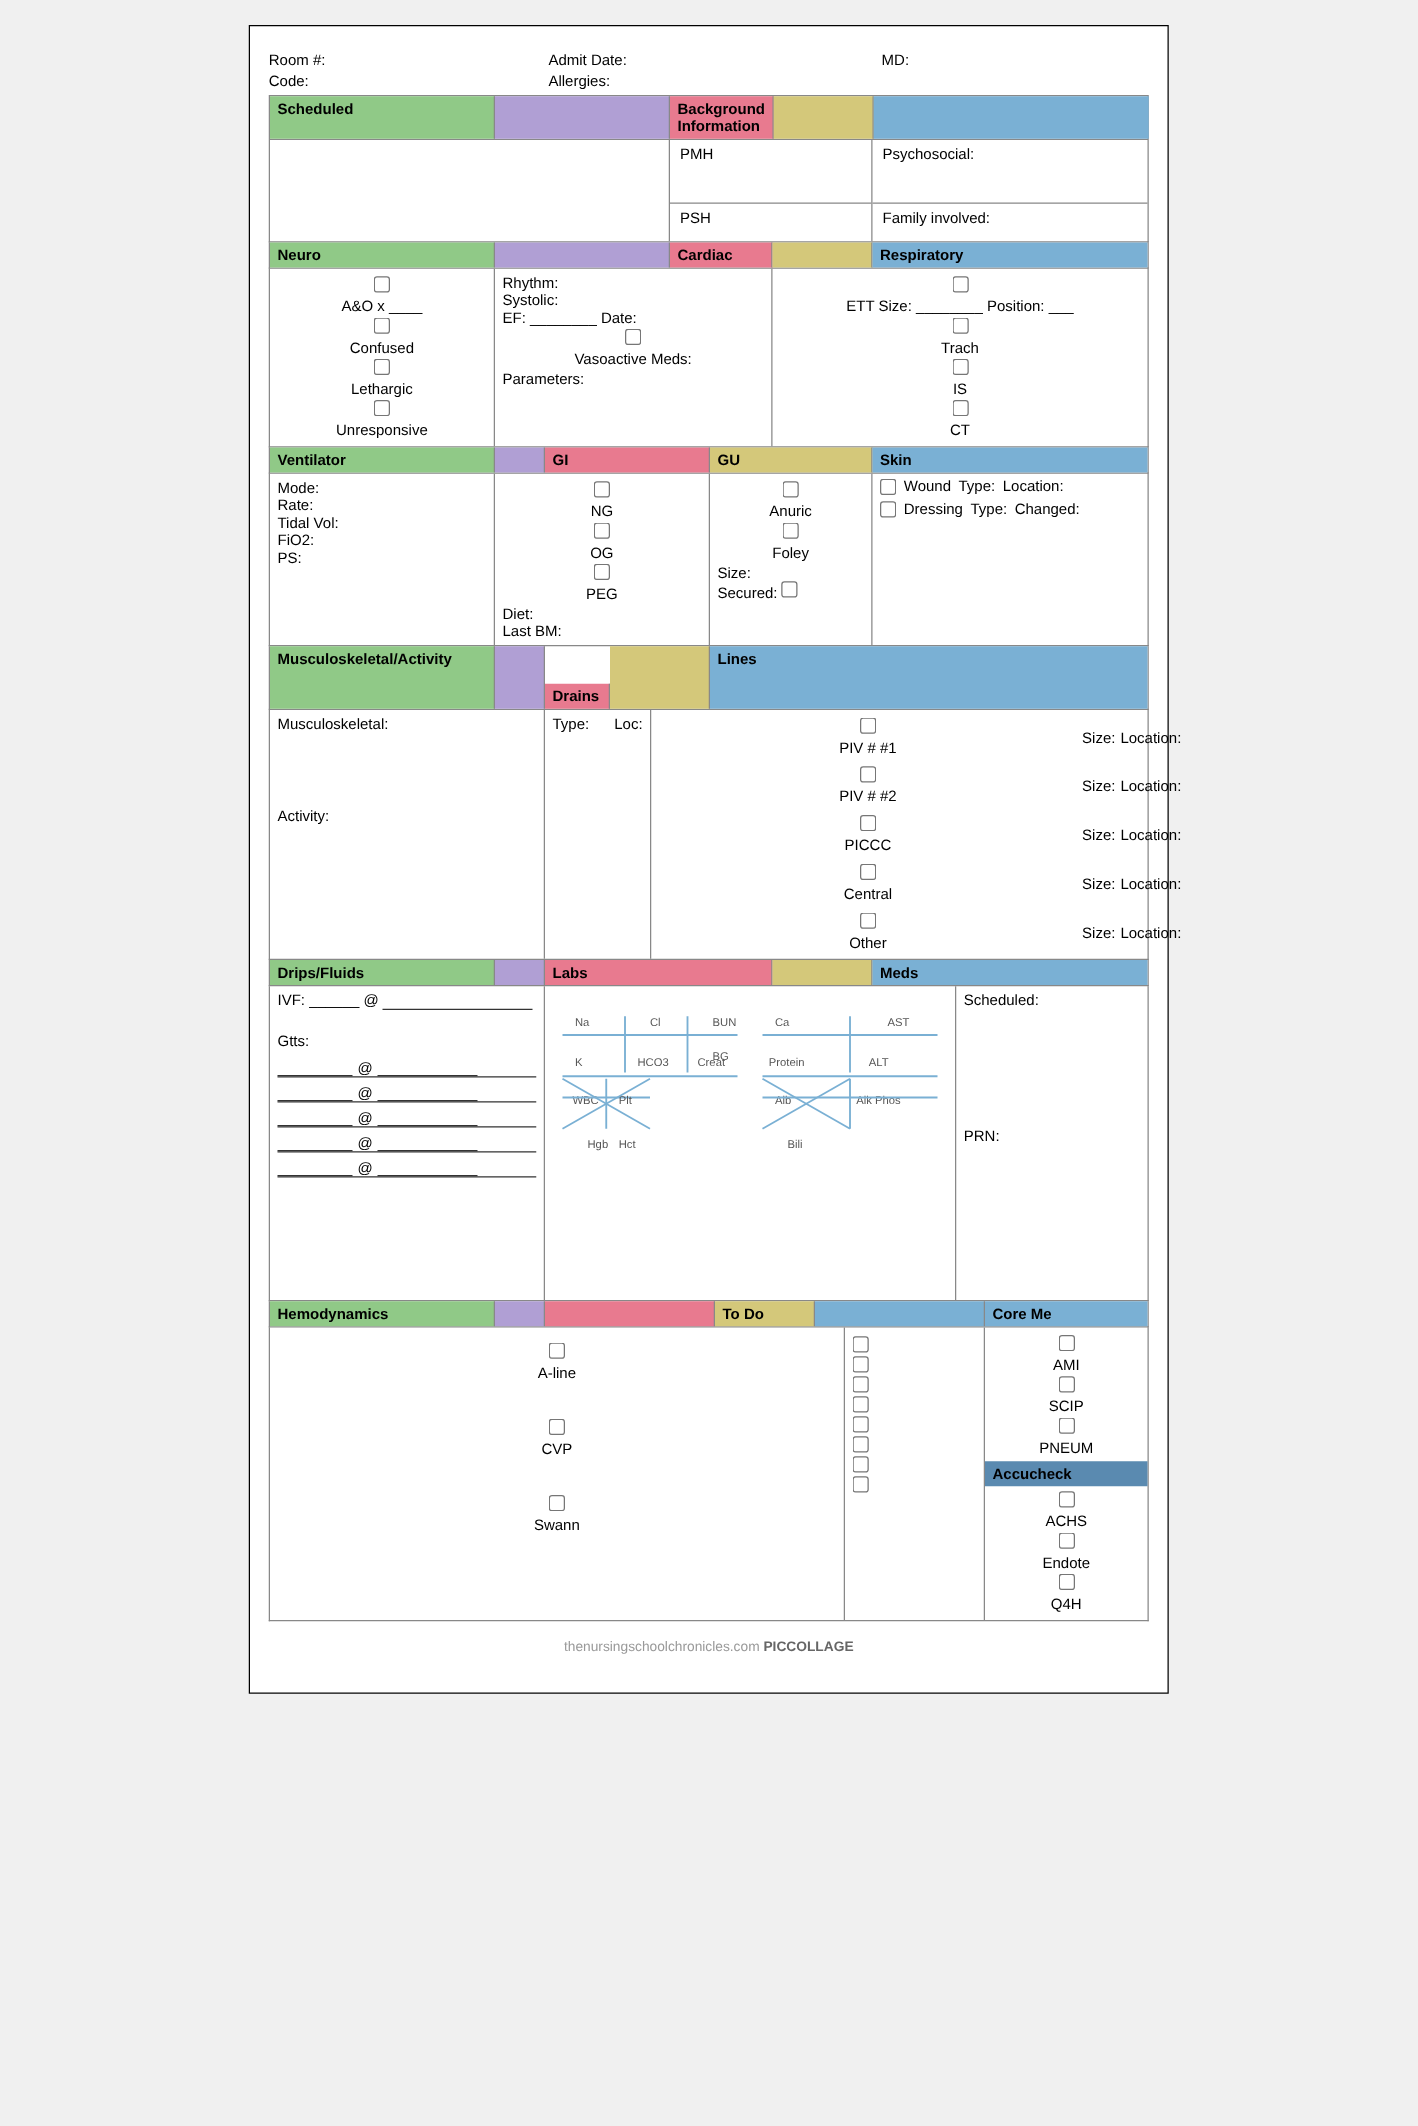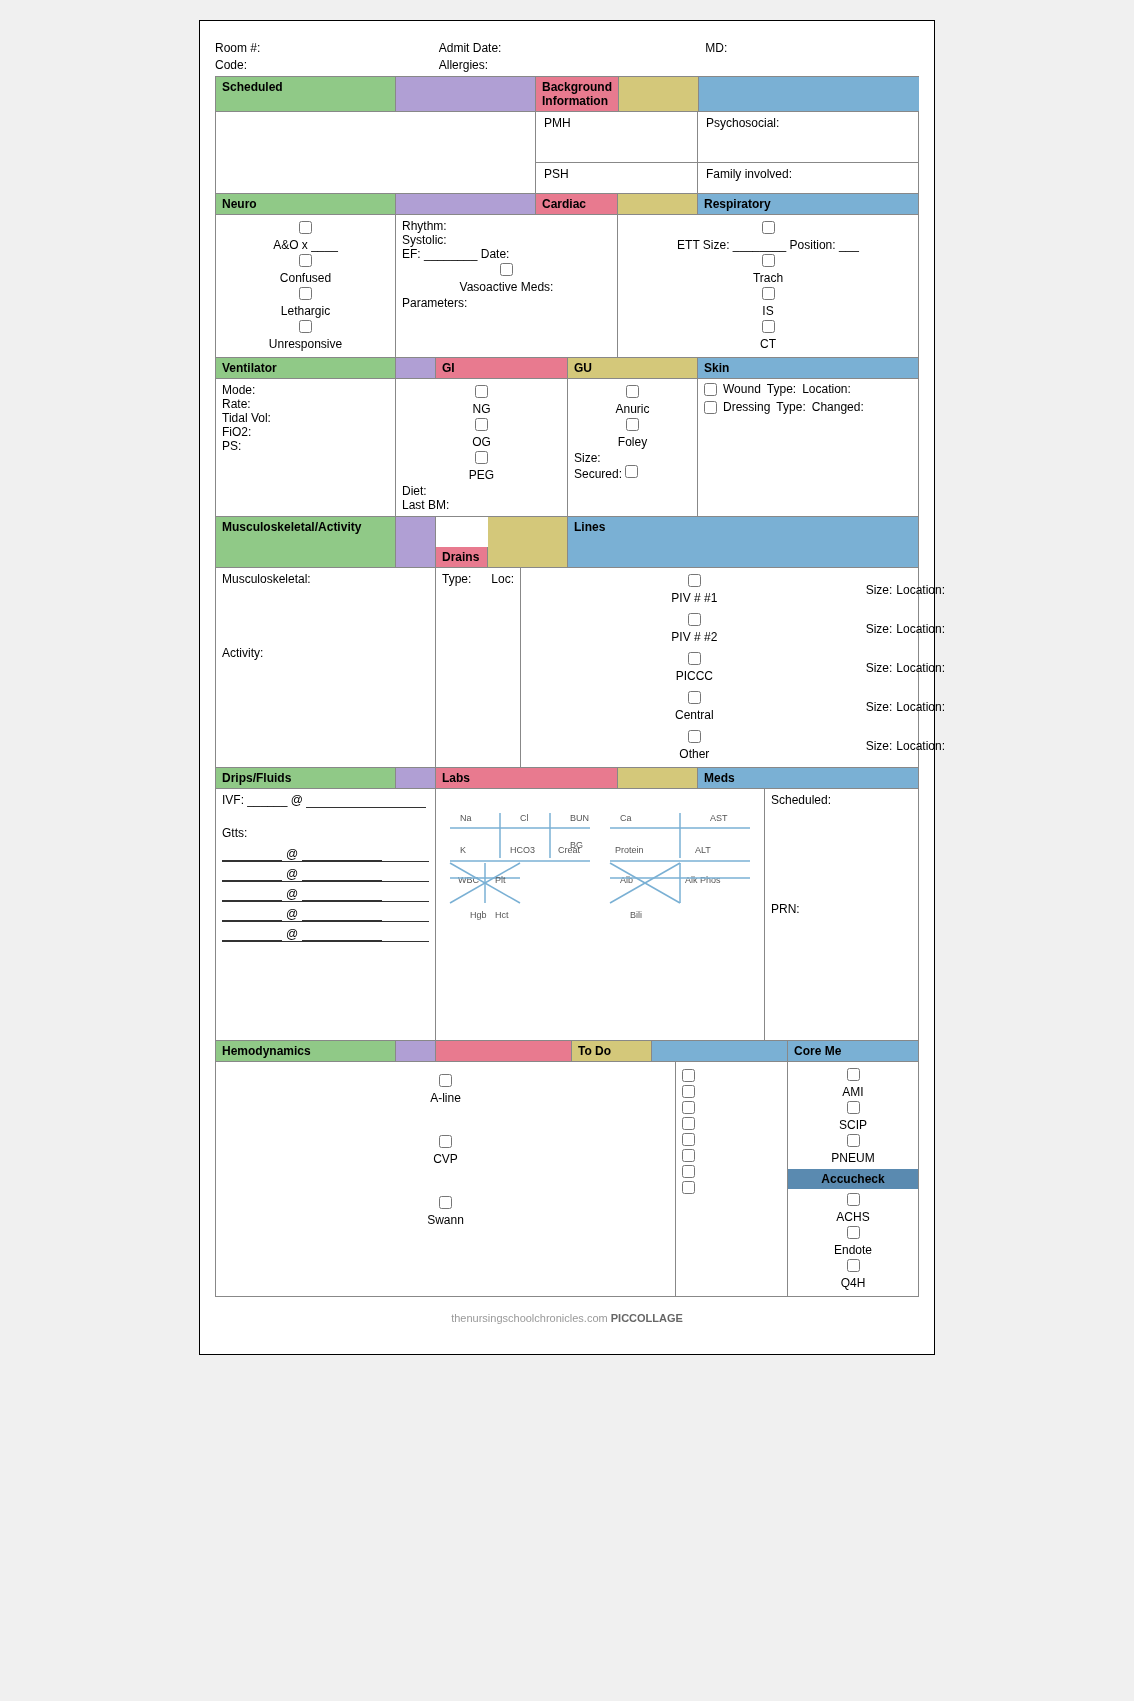--- a/index.html
+++ b/index.html
@@ -503,21 +503,21 @@
         <span>AMI</span>
       </div>
       <div class="checkbox-item">
         <input type="checkbox" style="">
         <span>SCIP</span>
       </div>
       <div class="checkbox-item">
         <input type="checkbox" style="">
         <span>PNEUM</span>
       </div>
-      <div class="bg-darkblue fw-bold p-small" style="margin: 4px -6px; padding-left: 6px; text-align: center;">Accucheck</div>
+      <div class="bg-darkblue fw-bold p-small" style="margin: 4px -6px; padding-left: 6px;">Accucheck</div>
       <div class="checkbox-item">
         <input type="checkbox" style="">
         <span>ACHS</span>
       </div>
       <div class="checkbox-item">
         <input type="checkbox" style="">
         <span>Endote</span>
       </div>
       <div class="checkbox-item">
         <input type="checkbox" style="">

